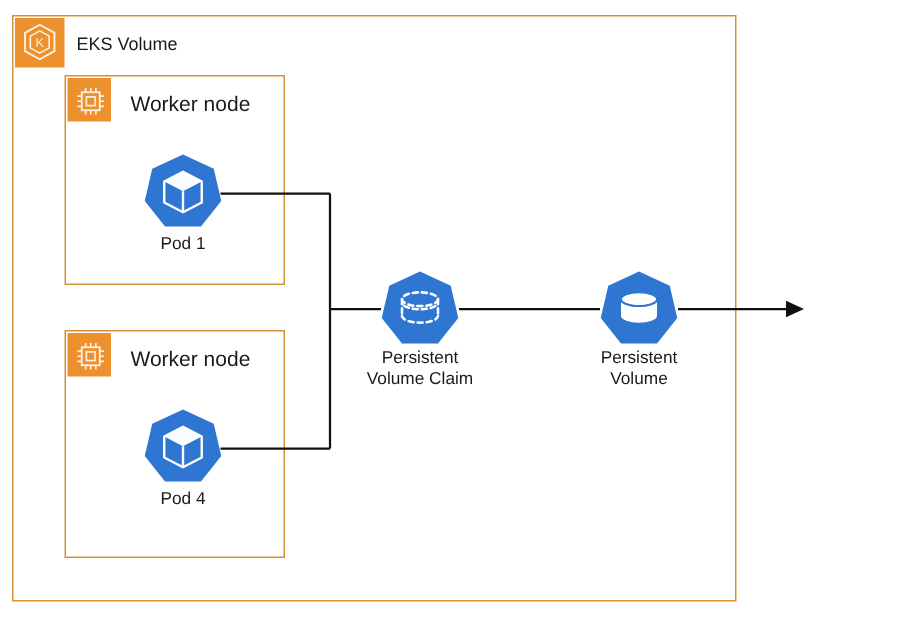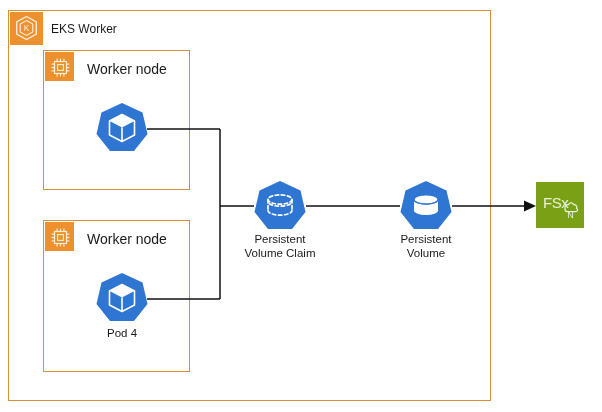--- a/index.html
+++ b/index.html
@@ -161,21 +161,21 @@
     <polygon points="536,206 524,200.5 524,211.5" fill="#12100e"></polygon>
   </svg>
 
   <span class="tile-icon" id="eks-cluster-icon">
     <svg viewBox="0 0 33 33" xmlns="http://www.w3.org/2000/svg">
       <polygon points="16.5,4.5 26.3,9.9 26.3,22.1 16.5,27.5 6.7,22.1 6.7,9.9" fill="none" stroke="#fdf0e0" stroke-width="1.3"></polygon>
       <polygon points="16.5,8.6 22.8,12.1 22.8,19.9 16.5,23.4 10.2,19.9 10.2,12.1" fill="none" stroke="#fdf0e0" stroke-width="1.1"></polygon>
       <text x="16.5" y="19.3" font-family="'Liberation Sans',sans-serif" font-size="8.4" fill="#fdf0e0" text-anchor="middle">K</text>
     </svg>
   </span>
-  <span class="group-label" id="eks-cluster-label">EKS Worker</span>
+  <span class="group-label" id="eks-cluster-label">EKS Volume</span>
 
   <span class="tile-icon" id="worker-node-1-icon">
     <svg viewBox="0 0 29 29" xmlns="http://www.w3.org/2000/svg">
       <rect x="9.5" y="9.5" width="12" height="12" fill="none" stroke="#fdf0e0" stroke-width="1.2"></rect>
       <rect x="12.6" y="12.6" width="5.8" height="5.8" fill="none" stroke="#fdf0e0" stroke-width="1.1"></rect>
       <g stroke="#fdf0e0" stroke-width="1.1">
         <line x1="12.1" y1="9.5" x2="12.1" y2="6.6"></line>
         <line x1="15.5" y1="9.5" x2="15.5" y2="6.6"></line>
         <line x1="18.9" y1="9.5" x2="18.9" y2="6.6"></line>
         <line x1="12.1" y1="21.5" x2="12.1" y2="24.4"></line>
@@ -215,20 +215,21 @@
   <span class="group-label" id="worker-node-2-label">Worker node</span>
 
   <span class="k8s-node" id="pod-1-icon">
     <svg viewBox="0 0 56 56" xmlns="http://www.w3.org/2000/svg">
       <polygon points="28,3 48.5,12.5 53.5,34 40,51 16,51 2.5,34 7.5,12.5" fill="#2f76d2"></polygon>
       <polygon points="28,14.5 40.5,21 40.5,35 28,41.5 15.5,35 15.5,21" fill="none" stroke="#ffffff" stroke-width="1.6" stroke-linejoin="round"></polygon>
       <polygon points="28,14.5 40.5,21 28,27.5 15.5,21" fill="#ffffff" opacity="0.98"></polygon>
       <line x1="28" y1="27.5" x2="28" y2="41.5" stroke="#ffffff" stroke-width="1.6"></line>
     </svg>
   </span>
+  <span class="node-label" id="pod-1-label">Pod 1</span>
 
   <span class="k8s-node" id="pod-2-icon">
     <svg viewBox="0 0 56 56" xmlns="http://www.w3.org/2000/svg">
       <polygon points="28,3 48.5,12.5 53.5,34 40,51 16,51 2.5,34 7.5,12.5" fill="#2f76d2"></polygon>
       <polygon points="28,14.5 40.5,21 40.5,35 28,41.5 15.5,35 15.5,21" fill="none" stroke="#ffffff" stroke-width="1.6" stroke-linejoin="round"></polygon>
       <polygon points="28,14.5 40.5,21 28,27.5 15.5,21" fill="#ffffff" opacity="0.98"></polygon>
       <line x1="28" y1="27.5" x2="28" y2="41.5" stroke="#ffffff" stroke-width="1.6"></line>
     </svg>
   </span>
   <span class="node-label" id="pod-2-label">Pod 4</span>
@@ -252,23 +253,14 @@
     <svg viewBox="0 0 56 56" xmlns="http://www.w3.org/2000/svg">
       <polygon points="28,3 48.5,12.5 53.5,34 40,51 16,51 2.5,34 7.5,12.5" fill="#2f76d2"></polygon>
       <path d="M 16 21.5 L 16 32.5 A 12 4.6 0 0 0 40 32.5 L 40 21.5 Z" fill="#ffffff"></path>
       <ellipse cx="28" cy="21.5" rx="12" ry="4.6" fill="#ffffff" stroke="#2f76d2" stroke-width="1.2"></ellipse>
       <path d="M 16 21.5 A 12 4.6 0 0 0 40 21.5" fill="none" stroke="#2f76d2" stroke-width="1.2"></path>
     </svg>
   </span>
   <span class="node-label" id="pv-label">Persistent
 Volume</span>
 
-  <span id="fsx-icon">
-    <svg viewBox="0 0 48 46" xmlns="http://www.w3.org/2000/svg">
-      <text x="7" y="26" font-family="'Liberation Sans',sans-serif" font-size="15" fill="#eaf2d9" letter-spacing="-0.4">FSx</text>
-      <path d="M 29 27 C 28.4 24.3 30.4 22.2 32.6 22.6 C 33.6 20.4 36.6 20.3 37.6 22.6
-               C 39.8 22.3 41.3 24.2 40.6 26.3 C 42.2 27.3 41.6 29.7 39.6 29.7
-               L 31.2 29.7 C 29.6 29.7 29 28.4 29 27 Z" fill="none" stroke="#eaf2d9" stroke-width="1.25"></path>
-      <text x="31.2" y="35.6" font-family="'Liberation Sans',sans-serif" font-size="9" fill="#eaf2d9">N</text>
-    </svg>
-  </span>
 
 </div>
 
 </body></html>

